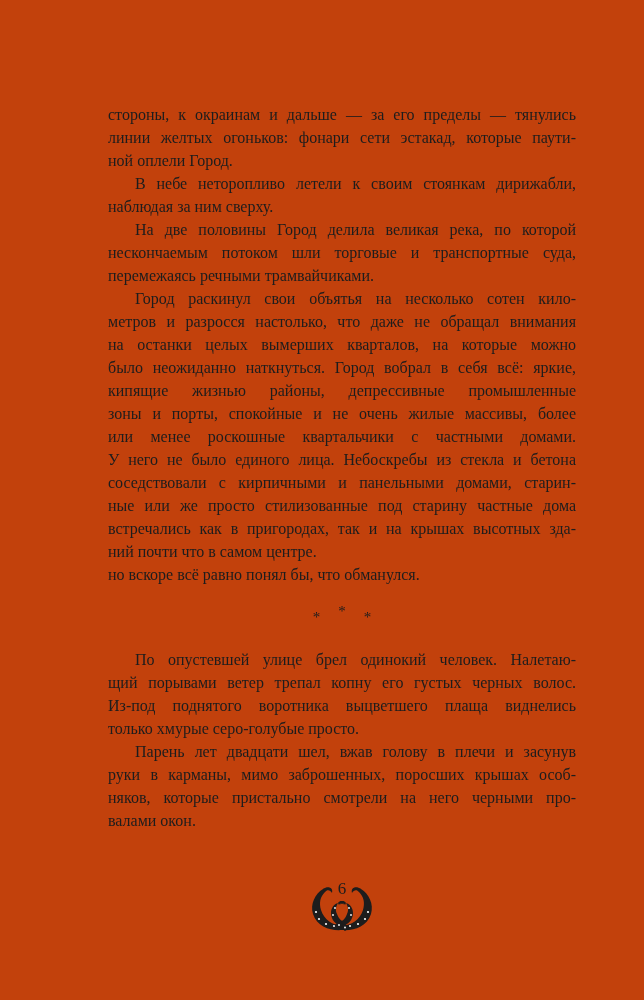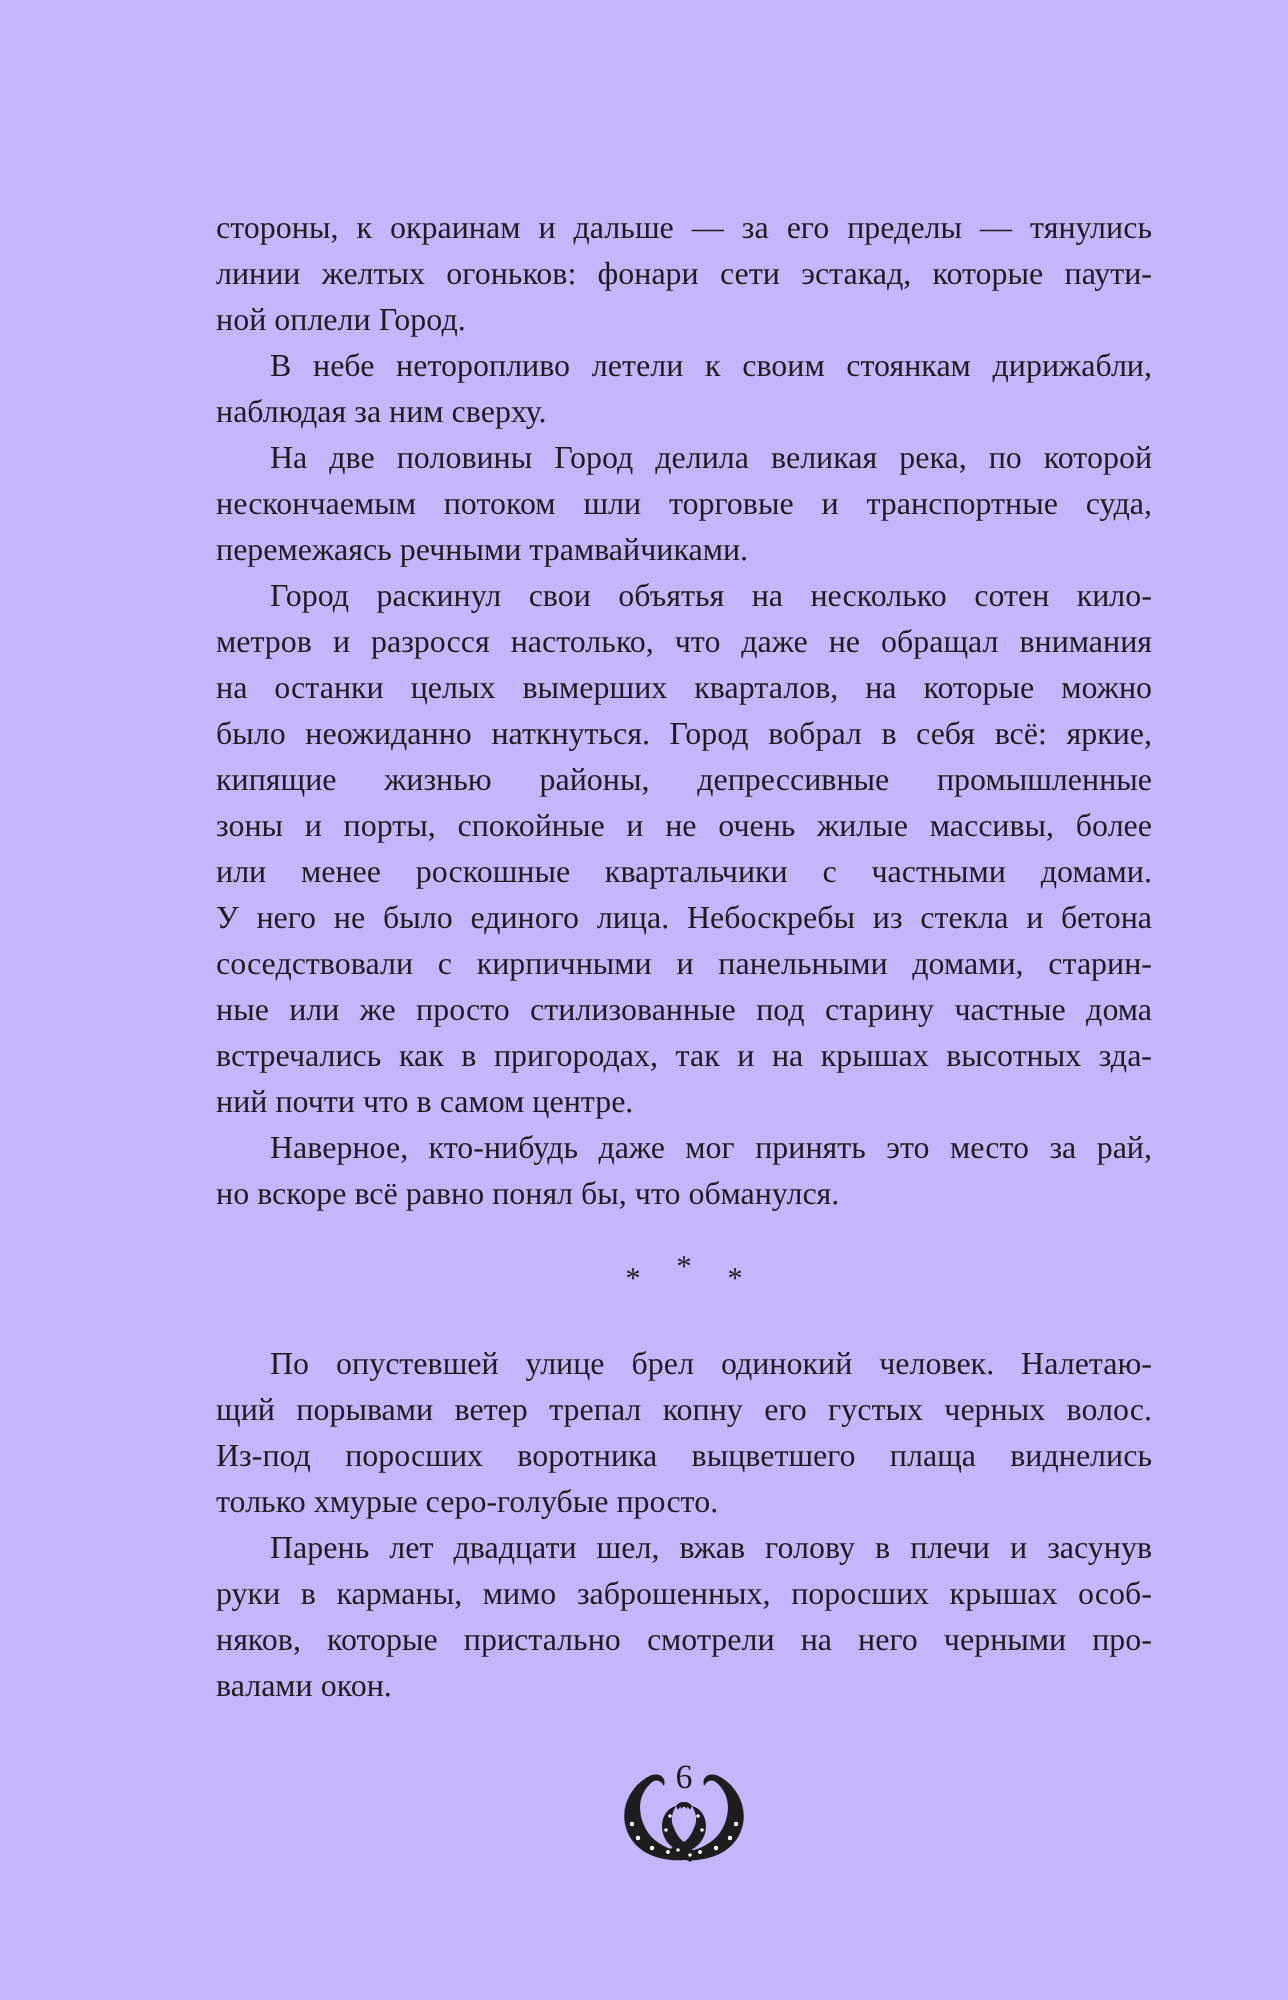--- a/index.html
+++ b/index.html
@@ -4,21 +4,21 @@
 <style>
   html,body{margin:0;padding:0;}
   body{
     width:644px;height:1000px;
     background:#e9e9e9;
     font-family:"Liberation Serif","DejaVu Serif",serif;
   }
   .page{
     position:relative;
     width:644px;height:1000px;
-    background:#c4b5fd;
+    background:#c2410c;
     color:#1d1d1d;
     overflow:hidden;
   }
   .text-block{
     position:absolute;
     left:108px;top:103px;
     width:468px;
     font-size:16px;
     line-height:23px;
     color:#1d1d1d;
@@ -98,36 +98,35 @@
           <div class="line">кипящие жизнью районы, депрессивные промышленные</div>
           <div class="line">зоны и порты, спокойные и не очень жилые массивы, более</div>
           <div class="line">или менее роскошные квартальчики с частными домами.</div>
           <div class="line">У него не было единого лица. Небоскребы из стекла и бетона</div>
           <div class="line">соседствовали с кирпичными и панельными домами, старин-</div>
           <div class="line">ные или же просто стилизованные под старину частные дома</div>
           <div class="line">встречались как в пригородах, так и на крышах высотных зда-</div>
           <div class="line end">ний почти что в самом центре.</div>
         </div>
         <div class="para">
-          <div class="line ind">Наверное, кто-нибудь даже мог принять это место за рай,</div>
           <div class="line end">но вскоре всё равно понял бы, что обманулся.</div>
         </div>
       </div>
 
     <div class="separator">
       <span class="star">*</span>
       <span class="star mid">*</span>
       <span class="star">*</span>
     </div>
 
     <div id="paras-after">
         <div class="para">
           <div class="line ind">По опустевшей улице брел одинокий человек. Налетаю-</div>
           <div class="line">щий порывами ветер трепал копну его густых черных волос.</div>
-          <div class="line">Из-под поросших воротника выцветшего плаща виднелись</div>
+          <div class="line">Из-под поднятого воротника выцветшего плаща виднелись</div>
           <div class="line end">только хмурые серо-голубые просто.</div>
         </div>
         <div class="para">
           <div class="line ind">Парень лет двадцати шел, вжав голову в плечи и засунув</div>
           <div class="line">руки в карманы, мимо заброшенных, поросших крышах особ-</div>
           <div class="line">няков, которые пристально смотрели на него черными про-</div>
           <div class="line end">валами окон.</div>
         </div>
       </div>
   </div>

